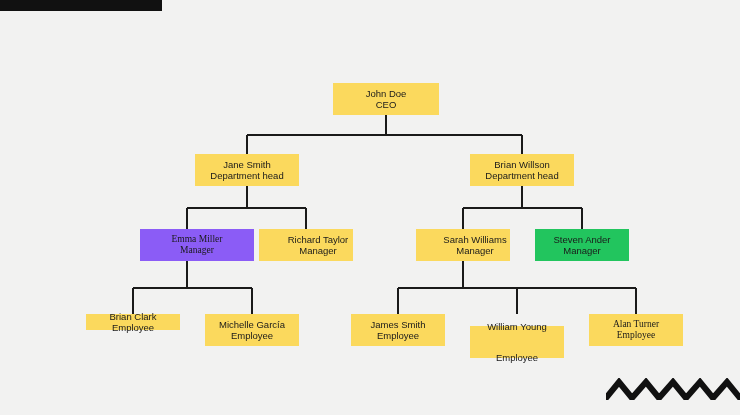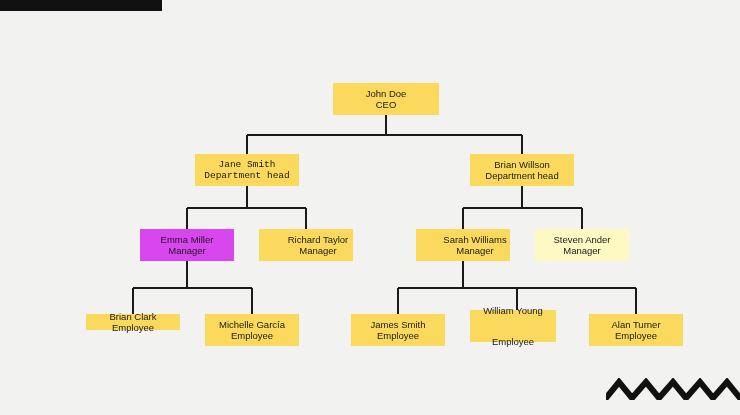--- a/index.html
+++ b/index.html
@@ -125,61 +125,61 @@
         <line x1="384" y1="288" x2="622" y2="288" stroke="#1a1a1a" stroke-width="1.6" shape-rendering="crispEdges"></line>
         <line x1="384" y1="288" x2="384" y2="314" stroke="#1a1a1a" stroke-width="1.6" shape-rendering="crispEdges"></line>
         <line x1="503" y1="288" x2="503" y2="314" stroke="#1a1a1a" stroke-width="1.6" shape-rendering="crispEdges"></line>
         <line x1="622" y1="288" x2="622" y2="314" stroke="#1a1a1a" stroke-width="1.6" shape-rendering="crispEdges"></line>
       </svg>
     <div id="node-layer">
         <div class="node" style="left: 319px; top: 83px; width: 106px; height: 32px; background: rgb(251, 217, 93); color: rgb(26, 26, 26);">
           <span class="node-name">John Doe</span>
           <span class="node-role">CEO</span>
         </div>
-        <div class="node" style="left: 181px; top: 154px; width: 104px; height: 32px; background: rgb(251, 217, 93); color: rgb(26, 26, 26); font-family: Liberation Mono, monospace;">
+        <div class="node" style="left: 181px; top: 154px; width: 104px; height: 32px; background: rgb(251, 217, 93); color: rgb(26, 26, 26);">
           <span class="node-name">Jane Smith</span>
           <span class="node-role">Department head</span>
         </div>
         <div class="node" style="left: 456px; top: 154px; width: 104px; height: 32px; background: rgb(251, 217, 93); color: rgb(26, 26, 26);">
           <span class="node-name">Brian Willson</span>
           <span class="node-role">Department head</span>
         </div>
-        <div class="node" style="left: 126px; top: 229px; width: 94px; height: 32px; background: #d946ef; color: rgb(26, 26, 26);">
+        <div class="node" style="left: 126px; top: 229px; width: 114px; height: 32px; background: #8b5cf6; color: rgb(26, 26, 26); font-family: Liberation Serif, serif;">
           <span class="node-name">Emma Miller</span>
           <span class="node-role">Manager</span>
         </div>
         <div class="node" style="left: 245px; top: 229px; width: 94px; height: 32px; background: rgb(251, 217, 93); color: rgb(26, 26, 26); padding-left: 28px;">
           <span class="node-name">Richard Taylor</span>
           <span class="node-role">Manager</span>
         </div>
         <div class="node" style="left: 402px; top: 229px; width: 94px; height: 32px; background: rgb(251, 217, 93); color: rgb(26, 26, 26); padding-left: 28px;">
           <span class="node-name">Sarah Williams</span>
           <span class="node-role">Manager</span>
         </div>
-        <div class="node" style="left: 521px; top: 229px; width: 94px; height: 32px; background: #fef9c3; color: rgb(26, 26, 26);">
+        <div class="node" style="left: 521px; top: 229px; width: 94px; height: 32px; background: #22c55e; color: rgb(26, 26, 26);">
           <span class="node-name">Steven Ander</span>
           <span class="node-role">Manager</span>
         </div>
         <div class="node" style="left: 72px; top: 314px; width: 94px; height: 16px; background: rgb(251, 217, 93); color: rgb(26, 26, 26);">
           <span class="node-name">Brian Clark</span>
           <span class="node-role">Employee</span>
         </div>
         <div class="node" style="left: 191px; top: 314px; width: 94px; height: 32px; background: rgb(251, 217, 93); color: rgb(26, 26, 26);">
           <span class="node-name">Michelle García</span>
           <span class="node-role">Employee</span>
         </div>
         <div class="node" style="left: 337px; top: 314px; width: 94px; height: 32px; background: rgb(251, 217, 93); color: rgb(26, 26, 26);">
           <span class="node-name">James Smith</span>
           <span class="node-role">Employee</span>
         </div>
-        <div class="node" style="left: 456px; top: 310px; width: 86px; height: 32px; background: rgb(251, 217, 93); color: rgb(26, 26, 26); gap: 20px;">
+        <div class="node" style="left: 456px; top: 326px; width: 94px; height: 32px; background: rgb(251, 217, 93); color: rgb(26, 26, 26); gap: 20px;">
           <span class="node-name">William Young</span>
           <span class="node-role">Employee</span>
         </div>
-        <div class="node" style="left: 575px; top: 314px; width: 94px; height: 32px; background: rgb(251, 217, 93); color: rgb(26, 26, 26);">
+        <div class="node" style="left: 575px; top: 314px; width: 94px; height: 32px; background: rgb(251, 217, 93); color: rgb(26, 26, 26); font-family: Liberation Serif, serif;">
           <span class="node-name">Alan Turner</span>
           <span class="node-role">Employee</span>
         </div>
       </div>
   </div>
 
   <svg id="zigzag" viewBox="0 0 134 22" preserveAspectRatio="none">
     <polyline points="0,20 13,4 26,20 40,4 53,20 67,4 80,20 94,4 107,20 121,4 134,20" fill="none" stroke="#111111" stroke-width="6" stroke-linecap="square" stroke-linejoin="miter"></polyline>
   </svg>
 

